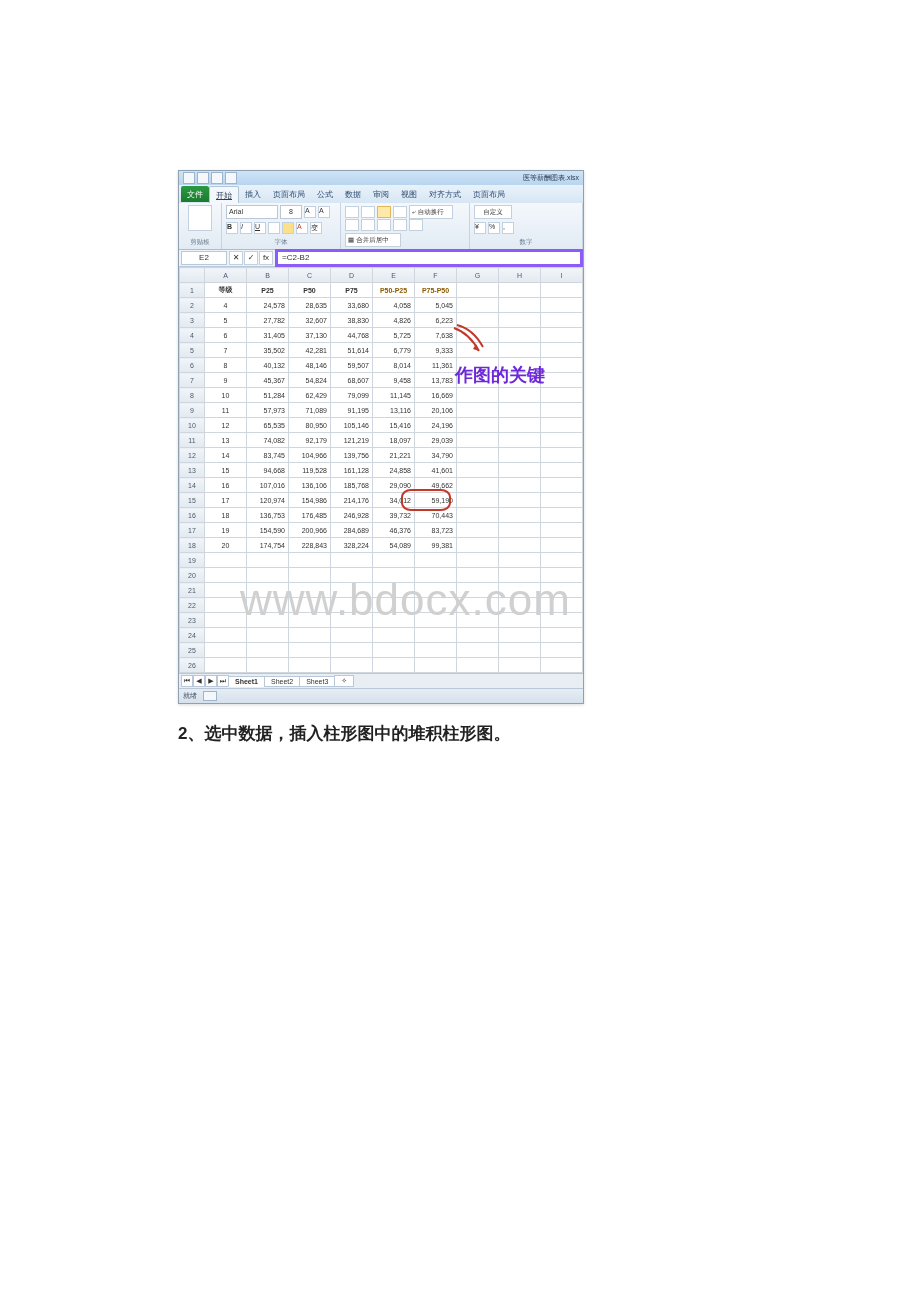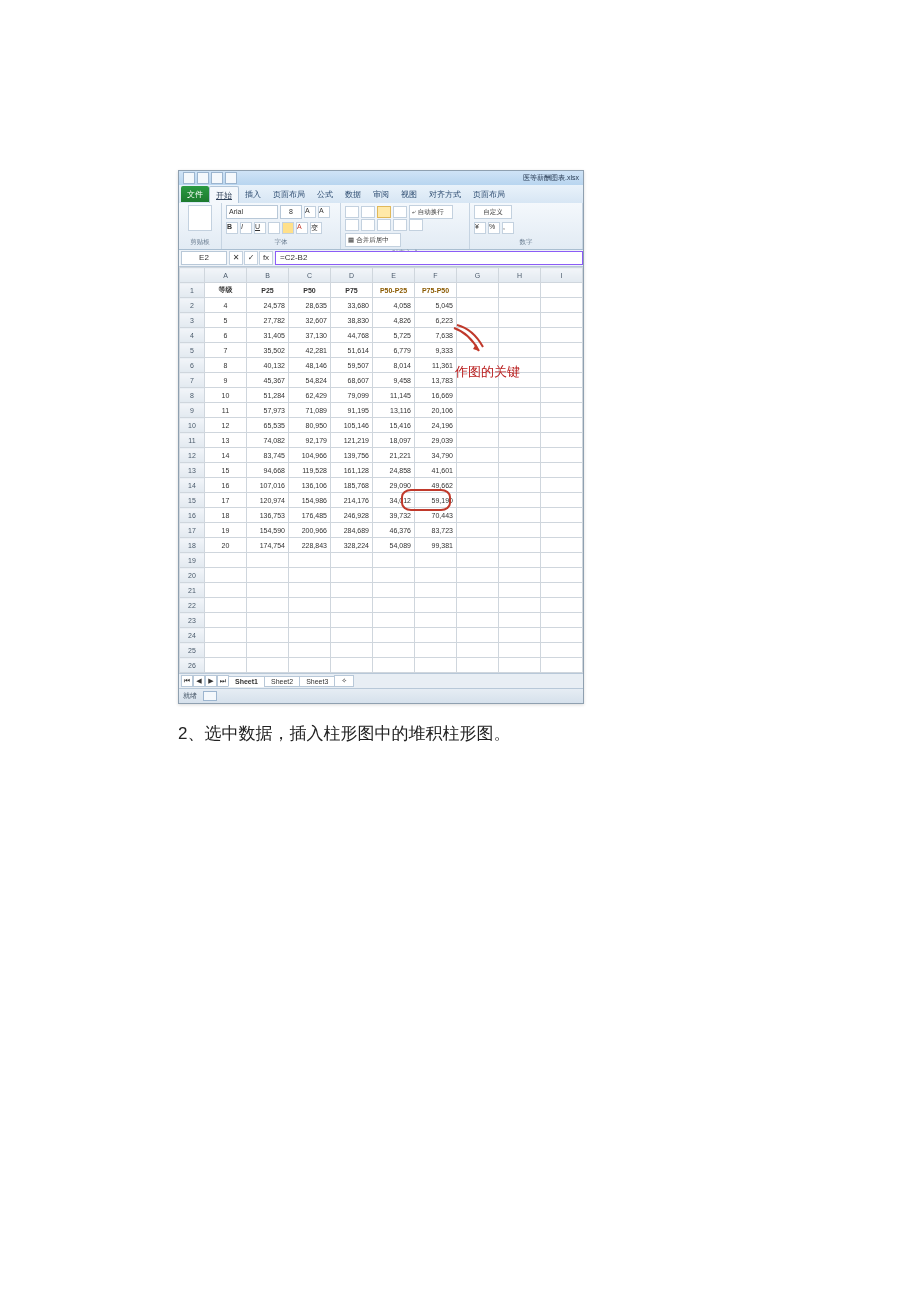--- a/index.html
+++ b/index.html
@@ -107,21 +107,21 @@
   .fbar{
     height:16px;
     background:#eef3f8;
     border-bottom:1px solid #b8c8d8;
     display:flex;align-items:center;
     font-size:8px;
   }
   .namebox{width:44px;height:12px;border:1px solid #b8c8d8;background:#fff;margin:0 2px;text-align:center;line-height:12px;}
   .fbar-btns{display:flex;gap:1px;margin-right:2px;}
   .fbar-btns span{width:12px;height:12px;border:1px solid #c3d1df;background:#fff;text-align:center;line-height:12px;}
-  .fedit{flex:1;height:12px;border:1px solid #8b5cf6;background:#fff;padding-left:4px;line-height:12px;}
+  .fedit{flex:1;height:12px;border:3px solid #8b5cf6;background:#fff;padding-left:4px;line-height:12px;}
   
   .grid-wrap{background:#fff;}
   table.grid{border-collapse:collapse;width:100%;table-layout:fixed;}
   table.grid th, table.grid td{
     border:1px solid #cfd6dd;
     font-size:7px;
     padding:1px 3px;
     height:12px;
     text-align:right;
     color:#333;
@@ -144,23 +144,23 @@
     text-align:center;
     background:#fff;
   }
   .col-A{width:34px;text-align:center !important;}
   .col-B,.col-C,.col-D{width:44px;}
   .col-E,.col-F{width:36px;}
   .col-G,.col-H,.col-I{width:40px;}
   .hl{background:#ffe9a8;}
   .annot{
     position:absolute;
-    color:#b91c1c;
-    font-weight:normal;
-    font-size:13px;
+    color:#6d28d9;
+    font-weight:bold;
+    font-size:18px;
     pointer-events:none;
   }
   .arrow{
     position:absolute;
     pointer-events:none;
   }
   .redcircle{
     position:absolute;
     border:2px solid #c0392b;
     border-radius:10px/8px;
@@ -183,21 +183,21 @@
     height:14px;background:linear-gradient(#e6edf4,#d6e1ec);
     border-top:1px solid #b8c8d8;
     font-size:7px;color:#4a5a6b;
     display:flex;align-items:center;padding:0 4px;gap:6px;
   }
   
   .instruction{
     margin-left:178px;
     margin-top:18px;
     font-size:17px;
-    font-weight:normal;
+    font-weight:bold;
     color:#222;
   }
   .watermark{
     position:absolute;
     left:240px;top:575px;
     font-size:44px;
     color:#d0d0d0;
     letter-spacing:1px;
     font-family: Arial, sans-serif;
     user-select:none;
@@ -656,13 +656,14 @@
       <span class="stab">✧</span>
     </div>
     <div class="statusbar">
       <span>就绪</span>
       <span class="icon-box" style="width:12px;height:8px"></span>
     </div>
   </div>
 
   <div class="instruction">2、选中数据，插入柱形图中的堆积柱形图。</div>
 
+  <div class="watermark">www.bdocx.com</div>
 </div>
 
 </body></html>

